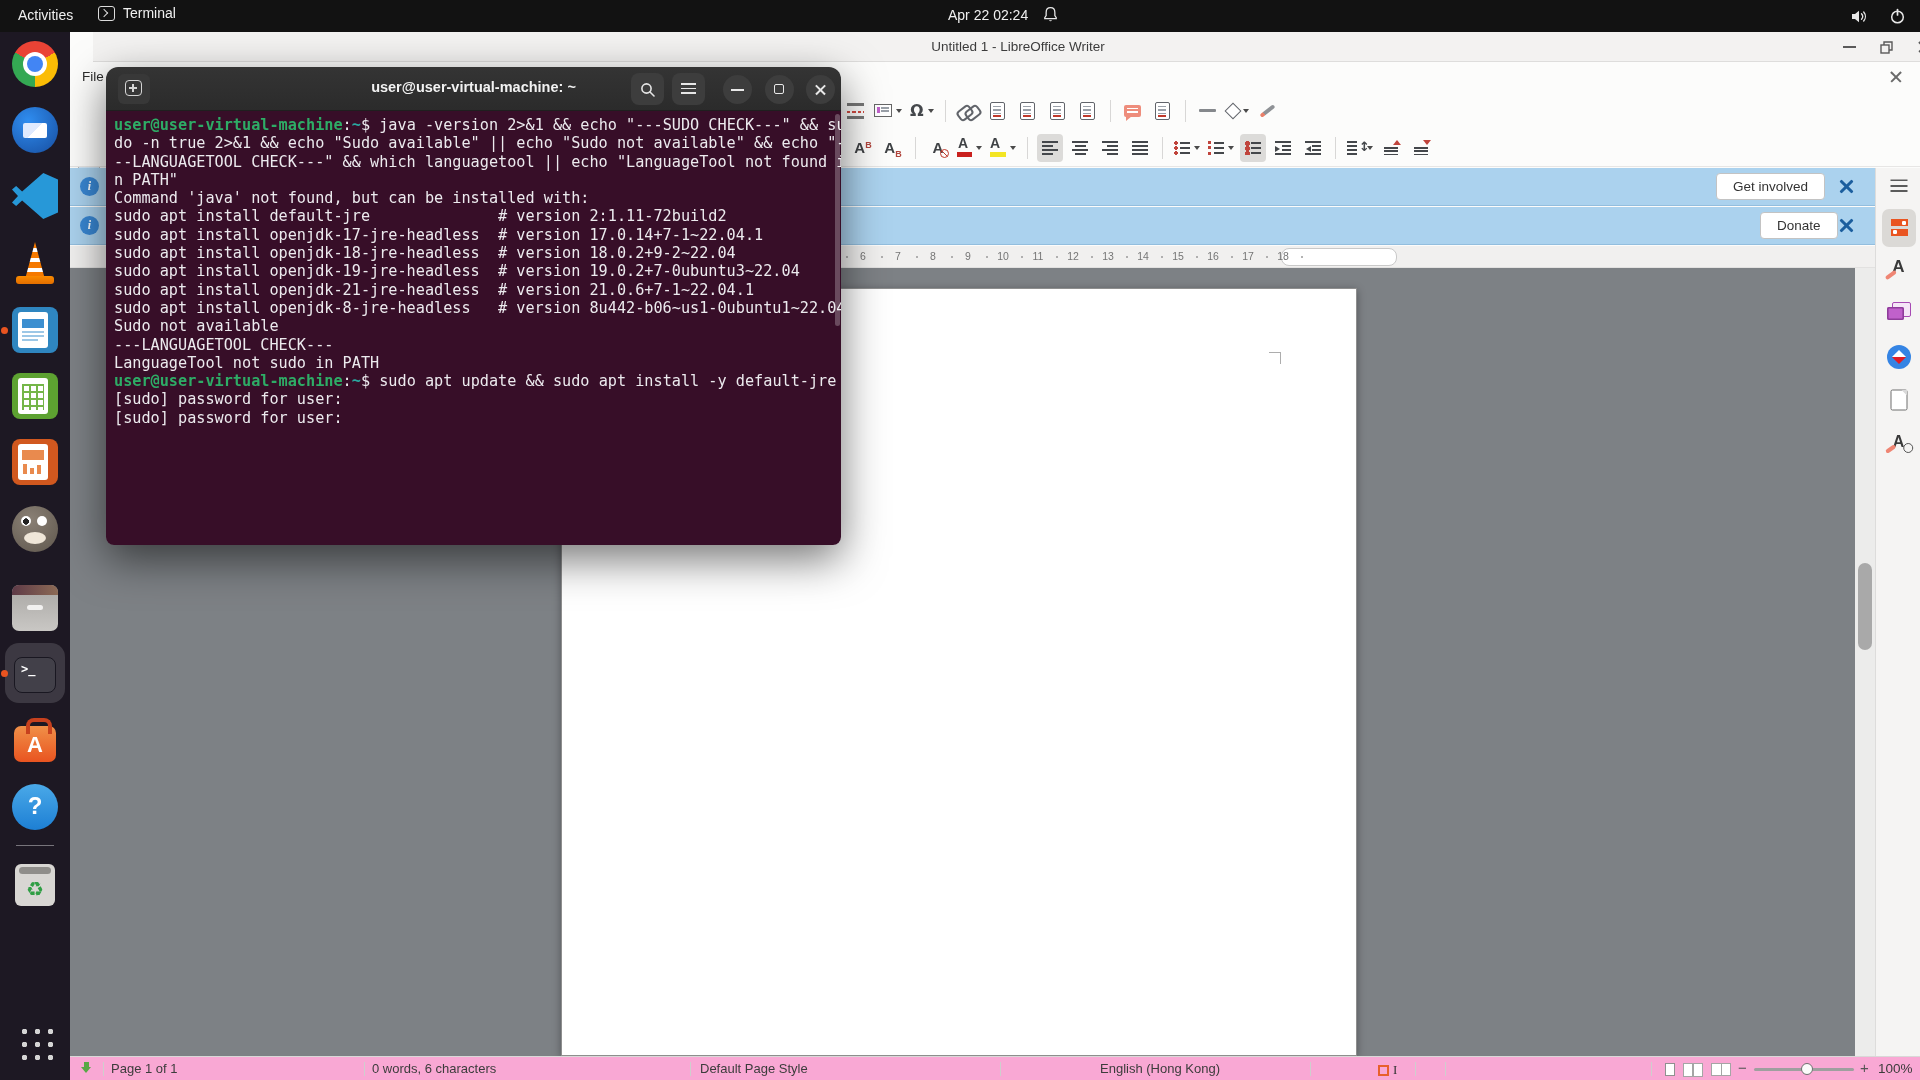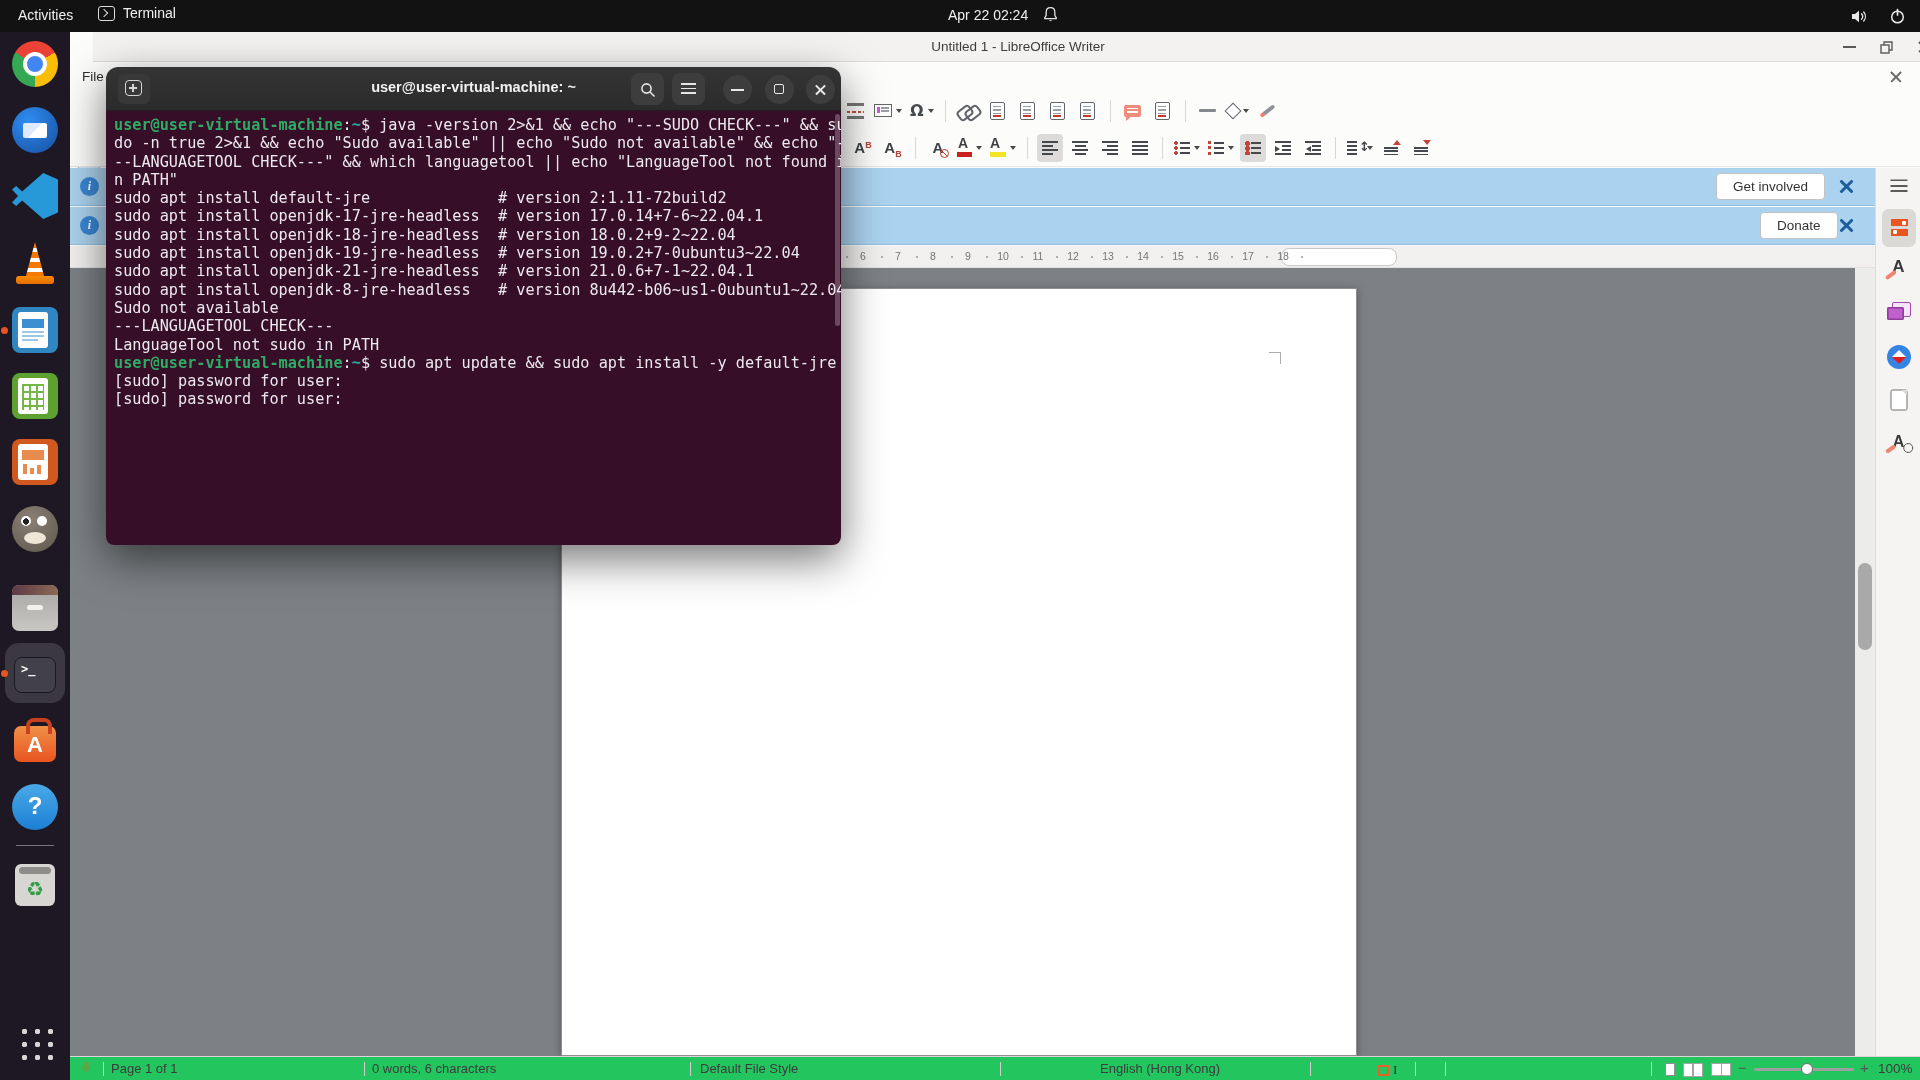--- a/index.html
+++ b/index.html
@@ -227,21 +227,21 @@
   .sb-navigator::after{content:"";position:absolute;left:7px;top:7px;width:10px;height:10px;transform:rotate(45deg);
     background:linear-gradient(135deg,#fff 50%,#e01b24 50%);}
   .sb-page{width:17px;height:21px;background:#fff;border:1.6px solid #6e6e6e;border-radius:2px;}
   .sb-page::before{content:"";position:absolute;right:-1px;top:-1px;width:6px;height:6px;background:#d9d9d9;
     clip-path:polygon(0 0,100% 100%,100% 0);}
   .sb-style-inspector::before{content:"A";font:700 16px "Liberation Sans",sans-serif;color:#3a3a3a;}
   .sb-style-inspector::after{content:"";position:absolute;right:-9px;bottom:-2px;width:8px;height:8px;border:1.8px solid #555;border-radius:50%;}
   .sb-style-inspector i{position:absolute;left:-8px;bottom:0;width:11px;height:4px;background:#ef8573;border-radius:2px;transform:rotate(-35deg);}
 
   
-  .w-status{position:absolute;left:0;top:1024px;width:1850px;height:24px;background:#22c55e;border-top:1px solid #d9d8d7;
+  .w-status{position:absolute;left:0;top:1024px;width:1850px;height:24px;background:#f9a8d4;border-top:1px solid #d9d8d7;
     font-size:13px;color:#3c3c3c;}
   .st-t{position:absolute;top:4px;white-space:nowrap;}
   .st-sep{position:absolute;top:5px;width:1px;height:14px;background:#cfcecd;}
   .st-save{position:absolute;top:5px;width:14px;height:14px;}
   .st-save::before{content:"";position:absolute;left:4px;top:0;width:5px;height:6px;background:#58a846;}
   .st-save::after{content:"";position:absolute;left:1px;top:5px;width:0;height:0;
     border-top:6px solid #58a846;border-left:5.5px solid transparent;border-right:5.5px solid transparent;}
   .st-selmode{position:absolute;top:5px;display:flex;align-items:center;gap:4px;}
   .st-selmode i{width:11px;height:11px;border:2px solid #e8602c;}
   .st-selmode b{font:400 13px "Liberation Serif",serif;color:#333;}
@@ -506,21 +506,21 @@
         </div>
       </div>
 
     <div class="w-status">
       <div class="st-save" style="left:10px;"></div>
       <i class="st-sep" style="left:33px;"></i>
       <span class="st-t" style="left:41px;">Page 1 of 1</span>
       <i class="st-sep" style="left:294px;"></i>
       <span class="st-t" style="left:302px;">0 words, 6 characters</span>
       <i class="st-sep" style="left:620px;"></i>
-      <span class="st-t" style="left:630px;">Default File Style</span>
+      <span class="st-t" style="left:630px;">Default Page Style</span>
       <i class="st-sep" style="left:930px;"></i>
       <span class="st-t" style="left:1030px;">English (Hong Kong)</span>
       <i class="st-sep" style="left:1240px;"></i>
       <div class="st-selmode" style="left:1308px;">
         <i></i>
           <b>I</b>
       </div>
       <i class="st-sep" style="left:1345px;"></i>
       <i class="st-sep" style="left:1375px;"></i>
       <i class="st-sep" style="left:1581px;"></i>
@@ -561,22 +561,23 @@
       <div class="th-circ th-close">
           <i></i>
         </div>
     </div>
     <div class="term-body">
       <div class="term-lines" id="term-lines">
           <div class="tl"><span class="tp-u">user@user-virtual-machine</span><span class="tp-c">:</span><span class="tp-p">~</span><span class="tp-c">$ </span><span class="tp-c">java -version 2&gt;&amp;1 &amp;&amp; echo "---SUDO CHECK---" &amp;&amp; su</span></div>
           <div class="tl">do -n true 2&gt;&amp;1 &amp;&amp; echo "Sudo available" || echo "Sudo not available" &amp;&amp; echo "-</div>
           <div class="tl">--LANGUAGETOOL CHECK---" &amp;&amp; which languagetool || echo "LanguageTool not found i</div>
           <div class="tl">n PATH"</div>
+          <div class="tl">Command 'java' not found, but can be installed with:</div>
           <div class="tl">sudo apt install default-jre              # version 2:1.11-72build2</div>
-          <div class="tl">sudo apt install openjdk-17-jre-headless  # version 17.0.14+7-6~22.04.1</div>
+          <div class="tl">sudo apt install openjdk-17-jre-headless  # version 17.0.14+7-1~22.04.1</div>
           <div class="tl">sudo apt install openjdk-18-jre-headless  # version 18.0.2+9-2~22.04</div>
           <div class="tl">sudo apt install openjdk-19-jre-headless  # version 19.0.2+7-0ubuntu3~22.04</div>
           <div class="tl">sudo apt install openjdk-21-jre-headless  # version 21.0.6+7-1~22.04.1</div>
           <div class="tl">sudo apt install openjdk-8-jre-headless   # version 8u442-b06~us1-0ubuntu1~22.04</div>
           <div class="tl">Sudo not available</div>
           <div class="tl">---LANGUAGETOOL CHECK---</div>
           <div class="tl">LanguageTool not sudo in PATH</div>
           <div class="tl"><span class="tp-u">user@user-virtual-machine</span><span class="tp-c">:</span><span class="tp-p">~</span><span class="tp-c">$ </span><span class="tp-c">sudo apt update &amp;&amp; sudo apt install -y default-jre</span></div>
           <div class="tl">[sudo] password for user:</div>
           <div class="tl">[sudo] password for user:</div>

